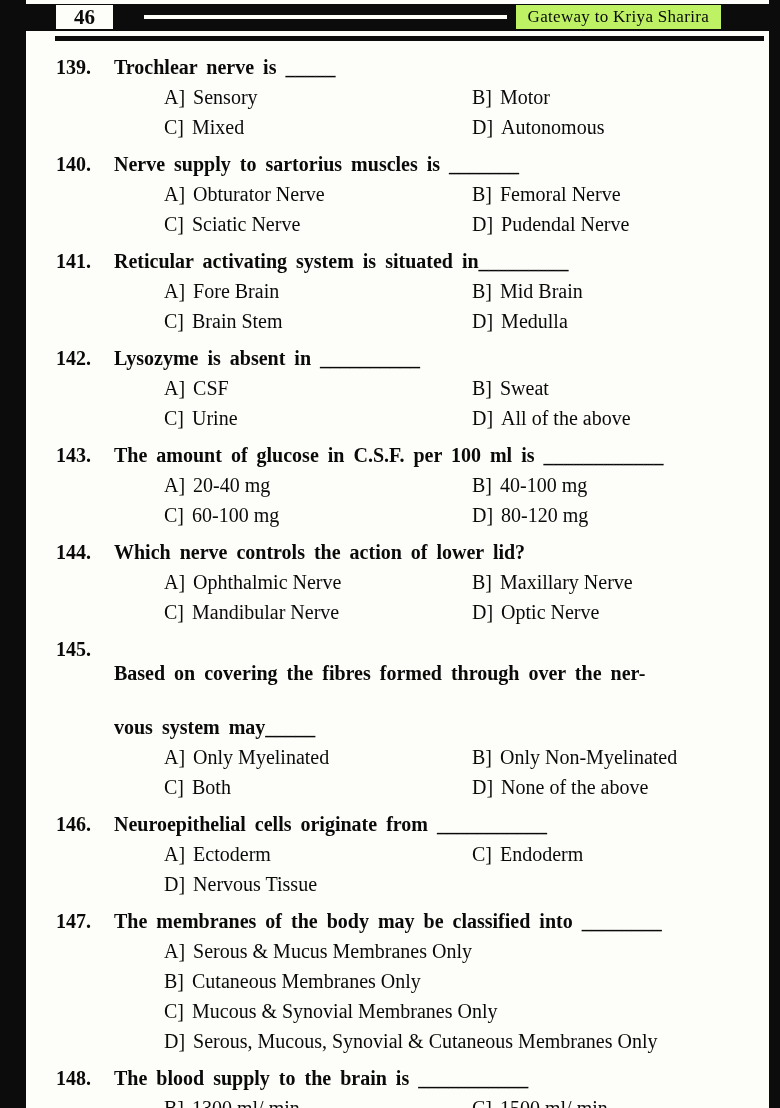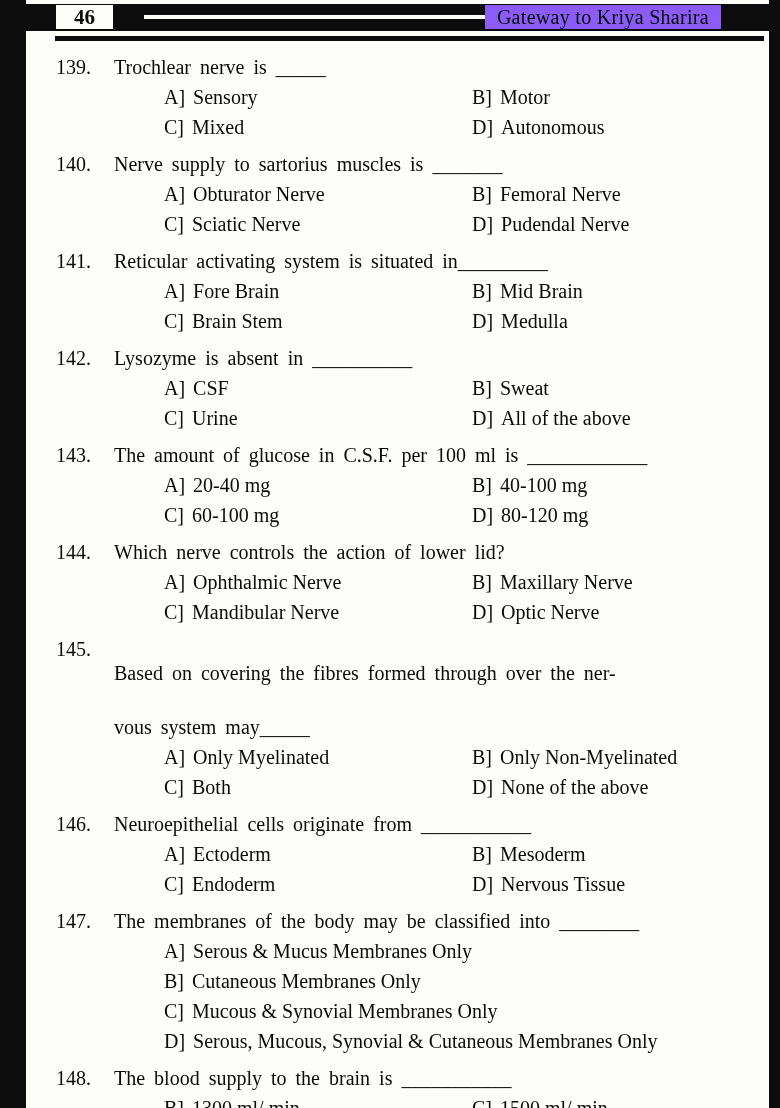--- a/index.html
+++ b/index.html
@@ -13,30 +13,30 @@
   .edge-right{position:absolute;right:0;top:0;width:11px;height:1108px;background:#0c0c0c;}
 
   .header-bar{position:absolute;left:26px;right:11px;top:4px;height:27px;background:#0c0c0c;}
   .header-stripe{position:absolute;left:118px;right:262px;top:11px;height:4px;background:#fdfdf9;}
   .page-num-box{
     position:absolute;left:30px;top:1px;bottom:2px;background:#fdfdf9;
     padding:0 18px;display:flex;align-items:center;
     font-size:21px;font-weight:bold;
   }
   .title-box{
-    position:absolute;right:48px;top:1px;bottom:2px;background:#8b5cf6;
+    position:absolute;right:48px;top:1px;bottom:2px;background:#bef264;
     padding:0 12px;display:flex;align-items:center;
-    font-size:20px;letter-spacing:0.3px;
+    font-size:17px;letter-spacing:0.3px;
   }
   .header-rule{position:absolute;left:55px;right:16px;top:36px;height:5px;background:#0c0c0c;}
 
   .content{position:absolute;left:56px;top:52px;width:707px;}
   .question{margin-top:7px;}
   .question:first-child{margin-top:0;}
-  .q-line{display:flex;font-weight:normal;font-size:20px;line-height:30px;}
+  .q-line{display:flex;font-weight:bold;font-size:20px;line-height:30px;}
   .q-num{width:58px;flex:none;}
   .q-text{flex:1;word-spacing:4px;}
   .tline{display:block;margin-top:24px;}
   .options{
     margin-left:108px;font-size:20px;line-height:30px;
     display:grid;grid-template-columns:308px 1fr;
   }
   .options.single{grid-template-columns:1fr;}
   .opt-label{margin-right:8px;}
 </style>
@@ -149,21 +149,20 @@
     </div>
   </section>
 
   <section class="question">
     <div class="q-line">
       <span class="q-num">146.</span>
       <span class="q-text">Neuroepithelial cells originate from ___________</span>
     </div>
     <div class="options">
       <div><span class="opt-label">A]</span><span>Ectoderm</span></div>
-      <div><span class="opt-label">B]</span><span>Mesoderm</span></div>
       <div><span class="opt-label">C]</span><span>Endoderm</span></div>
       <div><span class="opt-label">D]</span><span>Nervous Tissue</span></div>
     </div>
   </section>
 
   <section class="question">
     <div class="q-line">
       <span class="q-num">147.</span>
       <span class="q-text">The membranes of the body may be classified into ________</span>
     </div>

